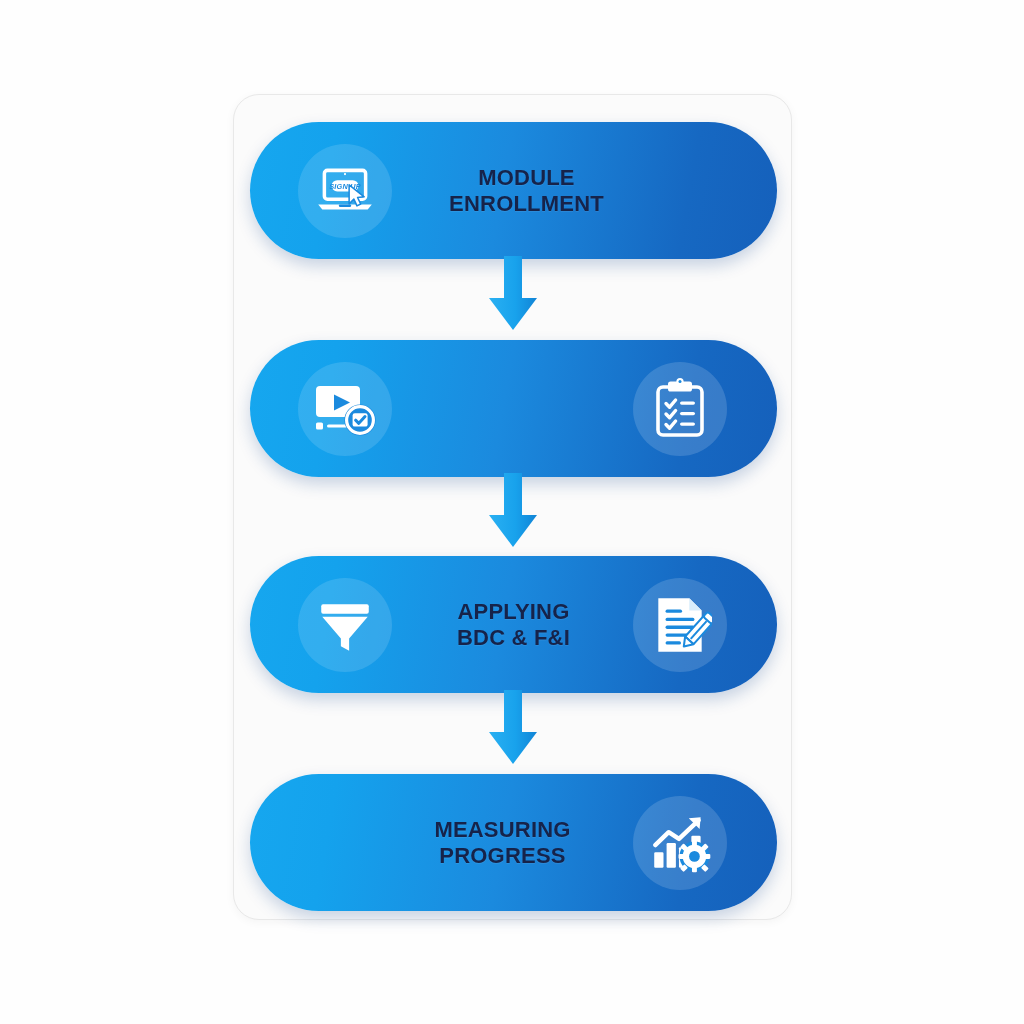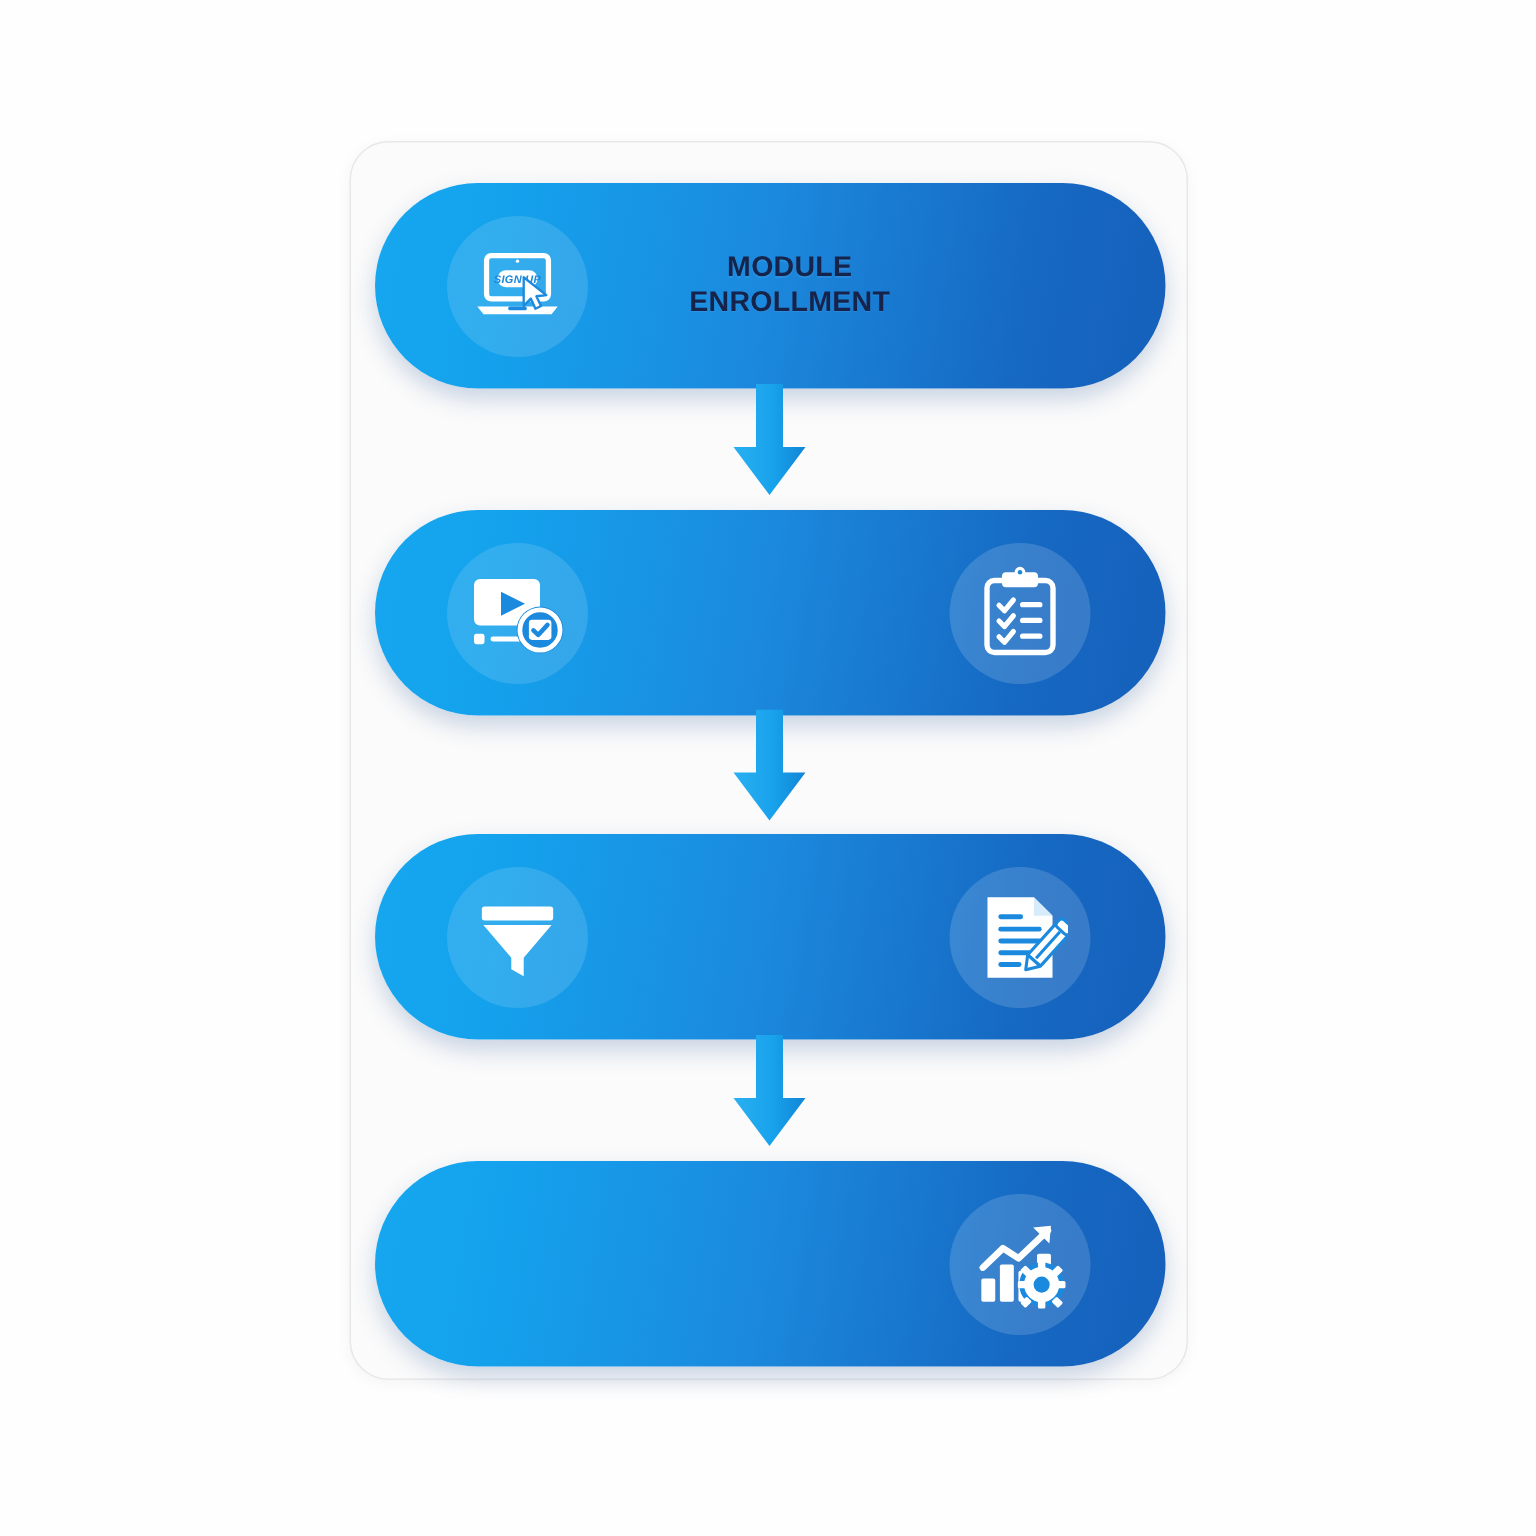--- a/index.html
+++ b/index.html
@@ -92,21 +92,21 @@
   .icon-bubble.left  { left: 48px;  background: rgba(255,255,255,0.13); }
   .icon-bubble.right { right: 50px; background: rgba(255,255,255,0.15); }
   .icon-bubble svg { display: block; }
 
   
   .step-label {
     position: relative;
     z-index: 3;
     text-align: center;
     color: #16234a;
-    font-size: 19px;
+    font-size: 22px;
     font-weight: 700;
     line-height: 1.16;
     letter-spacing: 0.2px;
     white-space: pre-line;
     text-shadow: 0 1px 0 rgba(255,255,255,0.07);
   }
   .step-label.shift-left  { margin-right: 22px; }
   .step-label.shift-right { margin-left: 26px; }
 
   
@@ -224,20 +224,22 @@
         <div class="pill">
           <div class="pill-inner">
 
             <div class="icon-bubble left">
               <svg width="62" height="62" viewBox="0 0 60 60" aria-hidden="true">
                 <rect x="7" y="10" width="46" height="9" rx="1.8" fill="#ffffff"></rect>
                 <path d="M8 22 H52 L34 43 V55 L26 50.5 V43 Z" fill="#ffffff"></path>
               </svg>
             </div>
 
+            <div class="step-label">APPLYING
+BDC &amp; F&amp;I</div>
 
             <div class="icon-bubble right">
               <svg width="64" height="64" viewBox="0 0 62 62" aria-hidden="true">
                 <path d="M10 5 H40 L52 17 V57 H10 Z" fill="#ffffff"></path>
                 <path d="M40 5 L52 17 H40 Z" fill="#d7ecfb"></path>
                 <rect x="17" y="16" width="16" height="3.2" rx="1.6" fill="#1b8ade"></rect>
                 <rect x="17" y="24" width="28" height="3.2" rx="1.6" fill="#1b8ade"></rect>
                 <rect x="17" y="31.6" width="28" height="3.2" rx="1.6" fill="#1b8ade"></rect>
                 <rect x="17" y="39.2" width="22" height="3.2" rx="1.6" fill="#1b8ade"></rect>
                 <rect x="17" y="46.8" width="15" height="3.2" rx="1.6" fill="#1b8ade"></rect>
@@ -265,20 +267,22 @@
             </linearGradient>
           </defs>
           <path d="M21 0 H39 V42 H54 L30 74 L6 42 H21 Z" fill="url(#agrad3)"></path>
         </svg>
       </div>
 
       <div class="step-slot s3">
         <div class="pill">
           <div class="pill-inner">
 
+            <div class="step-label shift-left">MEASURING
+PROGRESS</div>
 
             <div class="icon-bubble right">
               <svg width="66" height="64" viewBox="0 0 64 62" aria-hidden="true">
 
                 <rect x="7" y="40" width="9" height="15" rx="1.2" fill="#ffffff"></rect>
                 <rect x="19" y="31" width="9" height="24" rx="1.2" fill="#ffffff"></rect>
                 <rect x="31" y="35" width="9" height="20" rx="1.2" fill="#ffffff"></rect>
                 <rect x="43" y="24" width="9" height="31" rx="1.2" fill="#ffffff"></rect>
 
                 <path d="M8 33 L21 20.5 L31 27 L50 9" fill="none" stroke="#ffffff" stroke-width="4.3" stroke-linecap="round" stroke-linejoin="round"></path>

